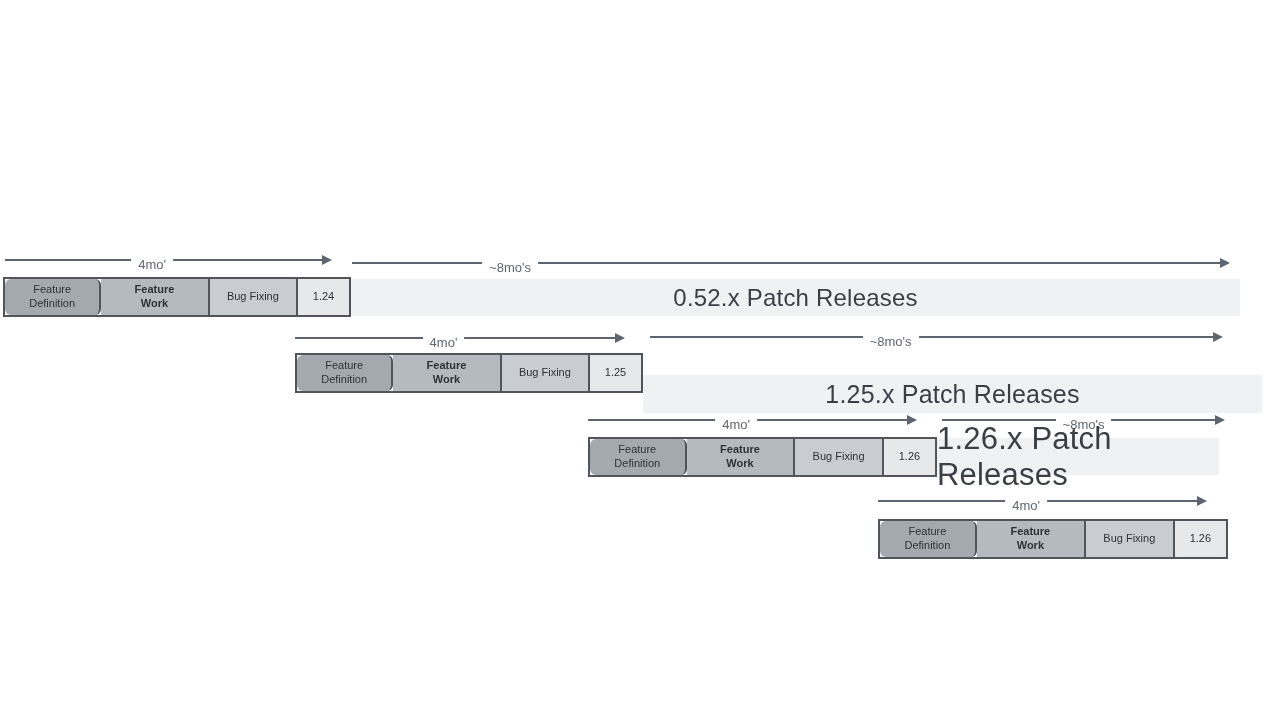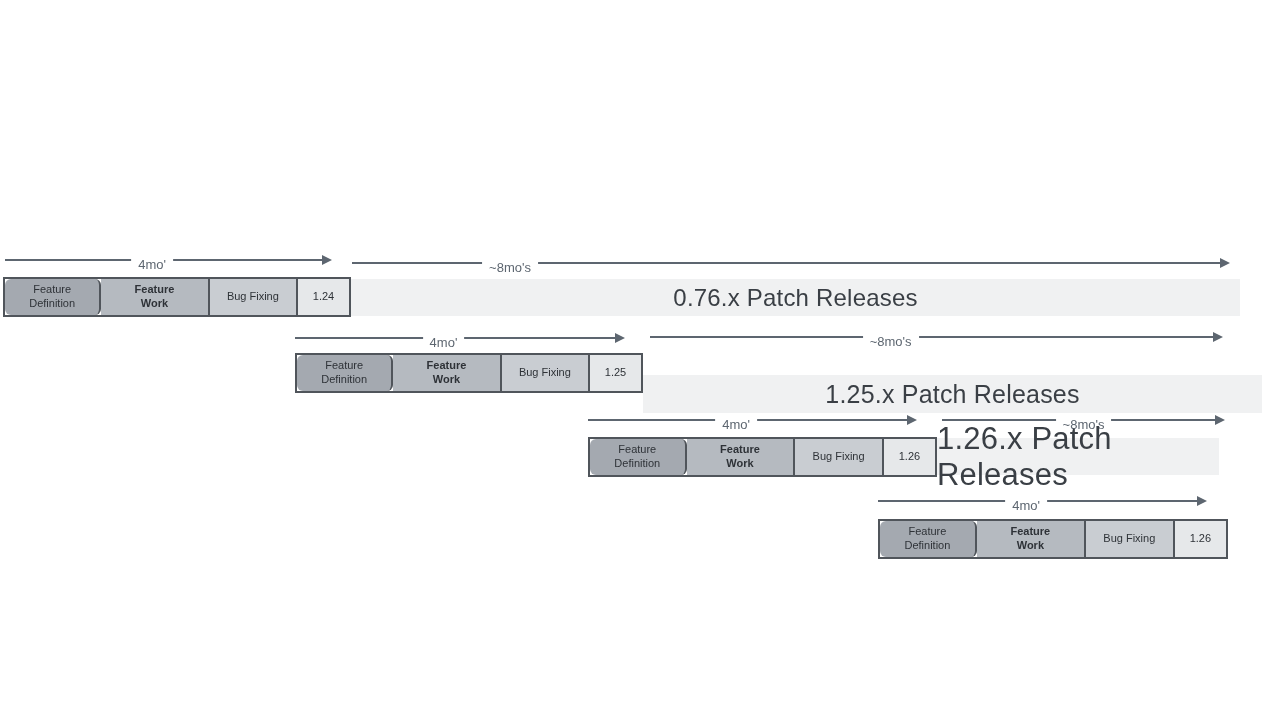--- a/index.html
+++ b/index.html
@@ -99,21 +99,21 @@
           <span>Feature Work</span>
         </div>
       <div class="cell bf">
           <span>Bug Fixing</span>
         </div>
       <div class="cell ver">
           <span>1.24</span>
         </div>
     </div>
     <div class="bar r0-bar">
-      <span>0.76.x Patch Releases</span>
+      <span>0.52.x Patch Releases</span>
     </div>
   </section>
 
   <section>
     <div class="arrow r1-a4">
       <span class="line"></span>
       <span class="head"></span>
       <span class="albl lbl45">4mo'</span>
     </div>
     <div class="arrow r1-a8">

